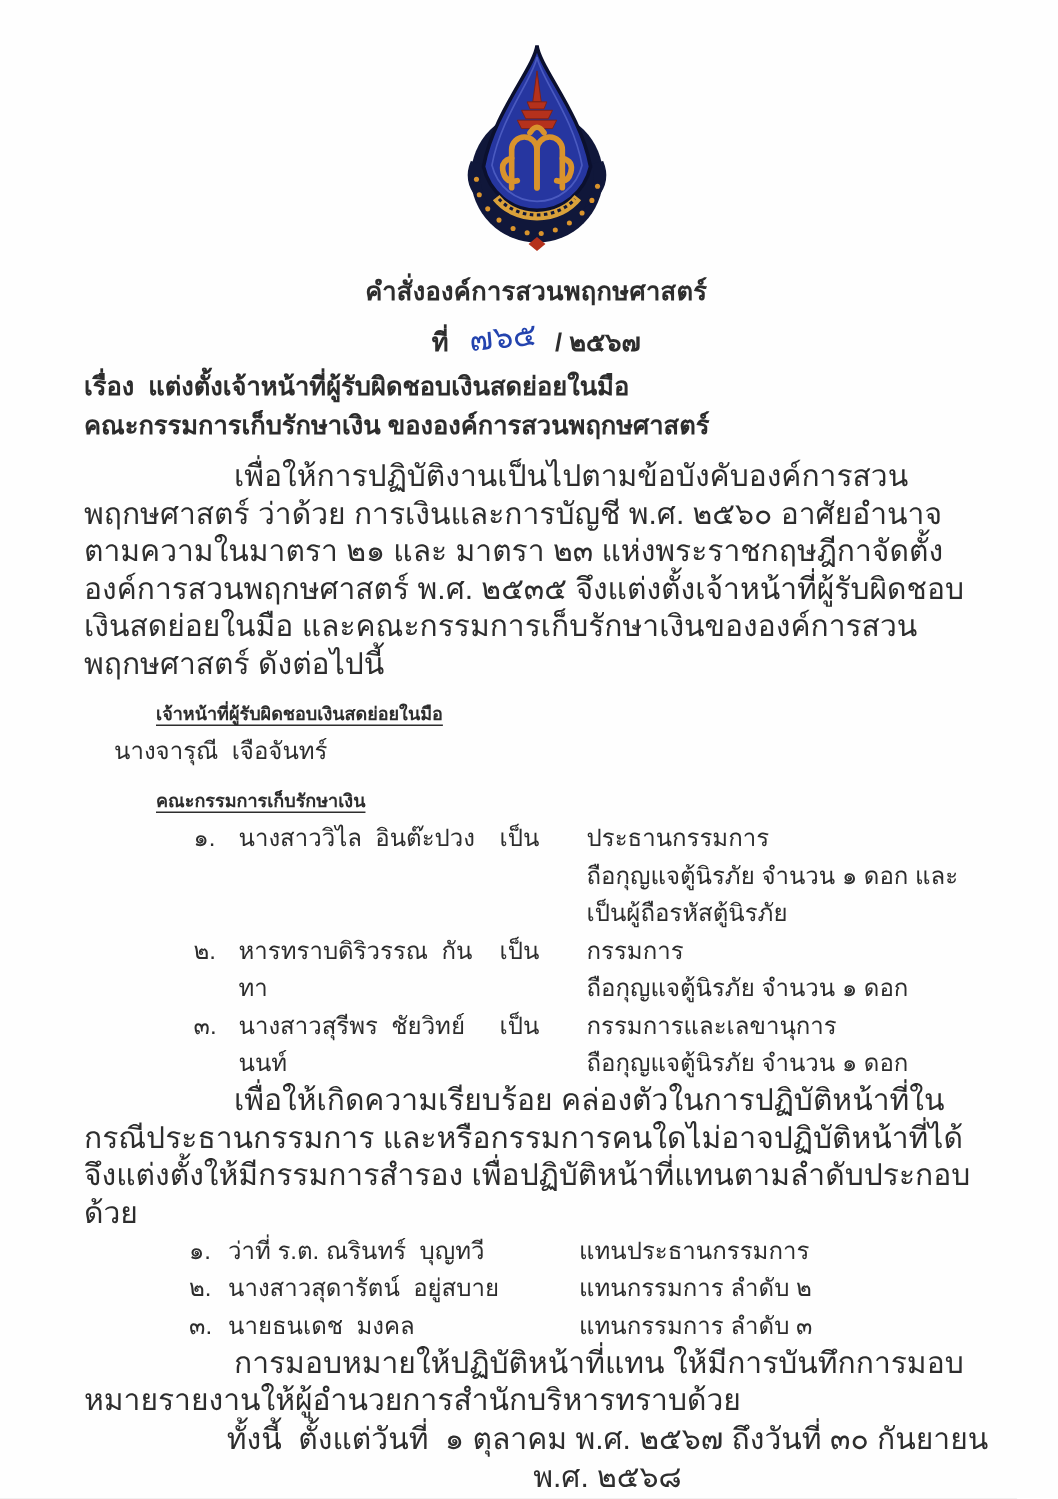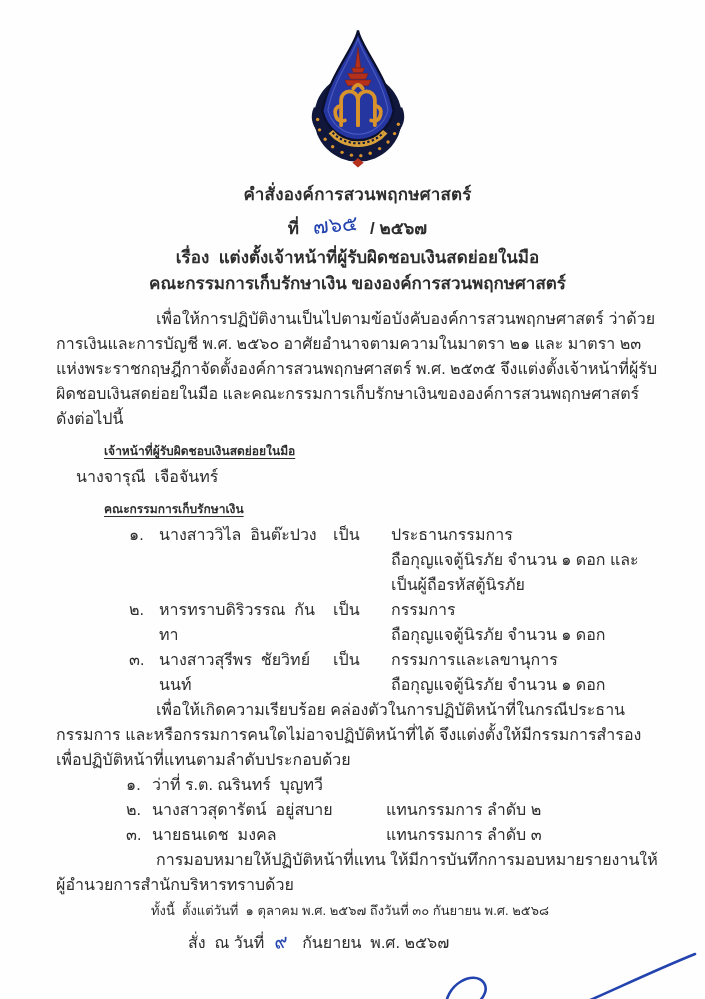--- a/index.html
+++ b/index.html
@@ -15,37 +15,37 @@
 
   .logo-wrap { display:flex; justify-content:center; padding-top:26px; }
 
   .doc-title { text-align:center; font-size:17px; font-weight:700; margin-top:12px; letter-spacing:.2px; }
   .order-line { text-align:center; font-size:17px; font-weight:700; margin-top:3px; }
   .hand { color:#2343ae; font-family:"DejaVu Sans", sans-serif; }
   .hand-no {
     display:inline-block; font-size:21px; font-weight:400;
     transform:rotate(-5deg) translateY(-2px); margin:0 12px 0 14px;
   }
-  .subject { text-align:center; font-size:17px; font-weight:700; margin-top:3px; line-height:23px; }
+  .subject { text-align:left; font-size:17px; font-weight:700; margin-top:3px; line-height:23px; }
 
-  .para { font-size:16px; line-height:25px; text-indent:100px; text-align:left; }
+  .para { font-size:20px; line-height:25px; text-indent:100px; text-align:left; }
   .intro { margin-top:11px; }
 
   .sec-head {
     font-size:12px; font-weight:700; text-decoration:underline;
     text-underline-offset:3px; margin-left:48px; margin-top:8px; line-height:25px;
   }
   .plain-name { font-size:16px; margin-left:20px; line-height:25px; }
 
   .m-row { display:grid; grid-template-columns:30px 174px 58px 1fr; margin-left:73px; font-size:16px; line-height:25px; }
   .m-role div { line-height:25px; }
 
   .s-row { display:grid; grid-template-columns:26px 234px 1fr; margin-left:70px; font-size:16px; line-height:25px; }
 
-  .effective { font-size:13px; line-height:25px; margin-left:95px; margin-top:1px; }
+  .effective { font-size:20px; line-height:25px; margin-left:95px; margin-top:1px;text-align:center; }
   .issued { font-size:16px; line-height:25px; margin-left:132px; margin-top:6px; }
   .hand-day { display:inline-block; font-size:19px; transform:rotate(-8deg); margin:0 14px 0 10px; }
 
   .sign-area { position:relative; height:150px; margin-top:2px; }
   .signature-svg { position:absolute; left:352px; top:-6px; }
 </style>
 </head>
 <body>
 
 <div class="page">
@@ -142,20 +142,21 @@
         <div class="t">กรรมการและเลขานุการ</div>
         <div class="t">ถือกุญแจตู้นิรภัย จำนวน ๑ ดอก</div>
       </span>
     </div>
 
     <p class="para t">เพื่อให้เกิดความเรียบร้อย คล่องตัวในการปฏิบัติหน้าที่ในกรณีประธานกรรมการ และหรือกรรมการคนใดไม่อาจปฏิบัติหน้าที่ได้ จึงแต่งตั้งให้มีกรรมการสำรอง เพื่อปฏิบัติหน้าที่แทนตามลำดับประกอบด้วย</p>
 
     <div class="s-row">
       <span class="t">๑.</span>
       <span class="t">ว่าที่ ร.ต. ณรินทร์  บุญทวี</span>
+      <span class="t">แทนประธานกรรมการ</span>
     </div>
     <div class="s-row">
       <span class="t">๒.</span>
       <span class="t">นางสาวสุดารัตน์  อยู่สบาย</span>
       <span class="t">แทนกรรมการ ลำดับ ๒</span>
     </div>
     <div class="s-row">
       <span class="t">๓.</span>
       <span class="t">นายธนเดช  มงคล</span>
       <span class="t">แทนกรรมการ ลำดับ ๓</span>

